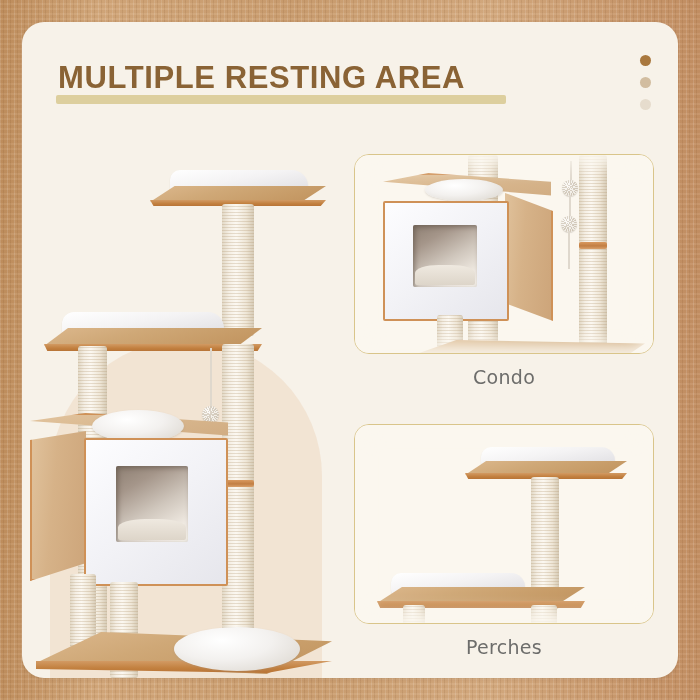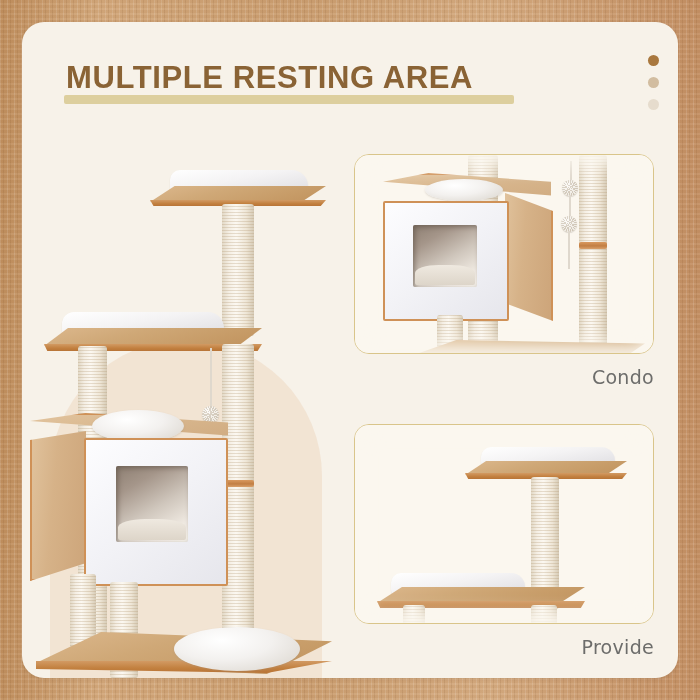--- a/index.html
+++ b/index.html
@@ -41,21 +41,21 @@
   
   .arch {
     position: absolute;
     left: 28px; top: 318px; width: 272px; height: 340px;
     background: #f1e3d2;
     border-radius: 136px 136px 0 0;
     opacity: .95;
   }
 
   
-  #header { position: absolute; left: 8px; top: 0; width: 656px; height: 126px; }
+  #header { position: absolute; left: 0; top: 0; width: 656px; height: 126px; }
   .title-wrap { position: absolute; left: 36px; top: 38px; }
   .title-underline {
     position: absolute; left: 34px; top: 73px;
     width: 450px; height: 9px; background: #ddcf9e; border-radius: 2px;
   }
   .title {
     position: relative; z-index: 2;
     font-size: 31px; font-weight: bold; letter-spacing: .6px;
     color: #8a6335; white-space: nowrap;
     font-family: "Liberation Sans", sans-serif;
@@ -76,21 +76,21 @@
   #panels { position: absolute; left: 322px; top: 112px; width: 334px; height: 544px; }
 
   .panel {
     position: absolute; left: 10px; width: 300px;
     border: 1.6px solid #d9c58a; border-radius: 15px;
     background: #fbf7ef; overflow: hidden;
   }
   #panel-condo   { top: 20px;  height: 200px; }
   #panel-perches { top: 290px; height: 200px; }
   .panel-caption {
-    position: absolute; left: 10px; width: 300px; text-align: right;
+    position: absolute; left: 10px; width: 300px; text-align: center;
     font-size: 19px; color: #6d6d6b; letter-spacing: .3px;
     font-family: "DejaVu Sans", sans-serif;
   }
   #cap-condo   { top: 232px; }
   #cap-perches { top: 502px; }
 
   
   .art { position: absolute; inset: 0; }
 
   
@@ -293,16 +293,16 @@
         <div class="board-top" style="left:22px; top:162px; width:208px; height:16px;
                     clip-path:polygon(12% 0, 100% 0, 88% 100%, 0 100%);"></div>
         <div class="board-edge" style="left:22px; top:176px; width:208px; height:7px;
                     clip-path:polygon(0 0, 100% 0, 98% 100%, 1.5% 100%);"></div>
 
         <div class="post" style="left:48px; top:180px; width:22px; height:20px;"></div>
         <div class="post" style="left:176px; top:180px; width:26px; height:20px;"></div>
       </div>
       <div class="art" style="box-shadow: inset 0 0 18px 10px #fbf7ef;"></div>
     </div>
-    <div class="panel-caption" id="cap-perches">Provide</div>
+    <div class="panel-caption" id="cap-perches">Perches</div>
 
   </div>
 </div>
 
 </body></html>

